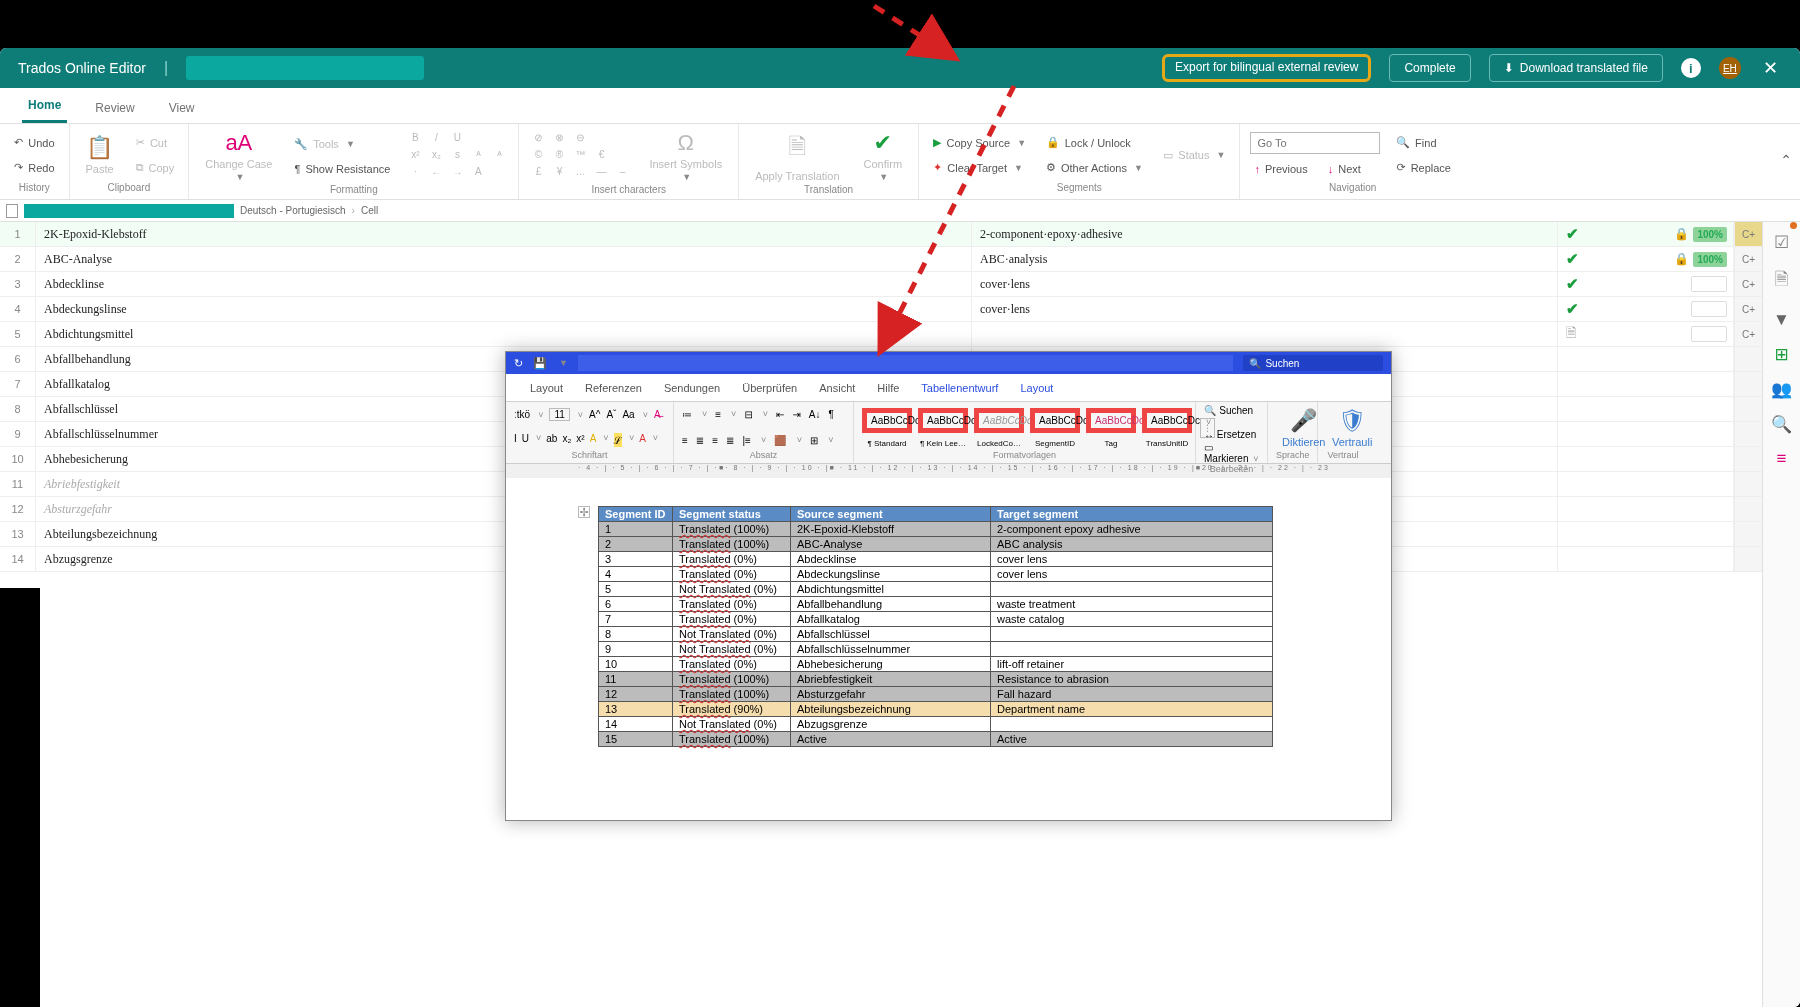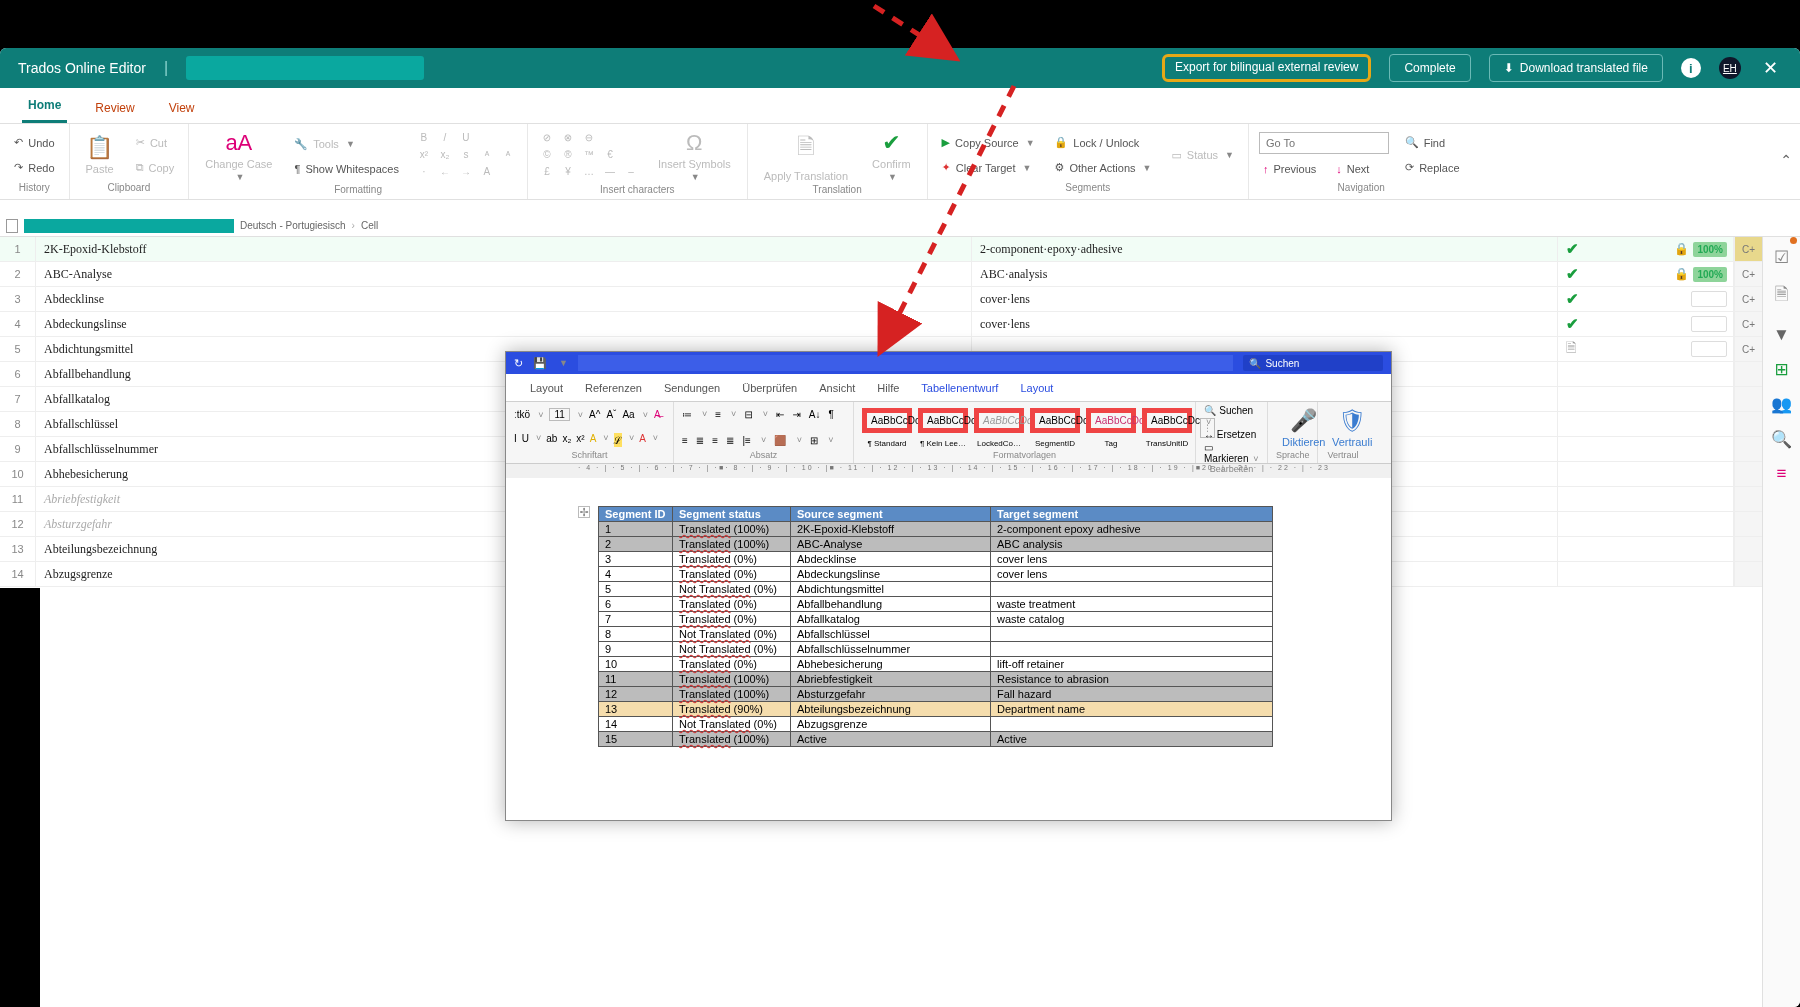--- a/index.html
+++ b/index.html
@@ -5,40 +5,40 @@
 * { box-sizing: border-box; margin: 0; padding: 0; font-family: "Segoe UI", Arial, sans-serif; }
 body { background: #000; width: 1800px; height: 1007px; overflow: hidden; position: relative; }
 .app-frame { position: absolute; left: 0; top: 48px; right: 0; bottom: 0; background: #fff; border-radius: 6px; overflow: hidden; display: flex; flex-direction: column; }
 .top-bar { background: #0e7d78; height: 40px; display: flex; align-items: center; padding: 0 18px; color: #fff; gap: 18px; }
 .top-title { font-size: 14px; }
 .top-placeholder { width: 238px; height: 24px; background: #0aa89f; border-radius: 3px; }
 .top-spacer { flex: 1; }
 .top-btn { padding: 6px 14px; border: 1px solid #6bbab6; border-radius: 4px; font-size: 12px; color: #fff; cursor: pointer; display: flex; align-items: center; gap: 6px; background: transparent; white-space: nowrap; }
 .top-btn.highlight { border: 3px solid #e6a817; border-radius: 6px; line-height: 1.1; padding: 4px 10px; }
 .info-circ { width: 20px; height: 20px; border-radius: 50%; background: #fff; color: #0e7d78; font-weight: bold; font-size: 13px; display: flex; align-items: center; justify-content: center; }
-.avatar { width: 22px; height: 22px; border-radius: 50%; background: #0f172a; font-size: 10px; display: flex; align-items: center; justify-content: center; text-decoration: underline; }
+.avatar { width: 22px; height: 22px; border-radius: 50%; background: #a16207; font-size: 10px; display: flex; align-items: center; justify-content: center; text-decoration: underline; }
 .close-x { font-size: 18px; cursor: pointer; padding: 0 4px; }
 .tab-strip { height: 36px; border-bottom: 1px solid #e0e0e0; display: flex; align-items: flex-end; padding: 0 22px; gap: 22px; }
-.tab { font-size: 12px; padding: 8px 6px; color: #c2410c; cursor: pointer; }
+.tab { font-size: 12px; padding: 8px 6px; color: #737373; cursor: pointer; }
 .tab.active { color: #0e7d78; border-bottom: 3px solid #0e7d78; font-weight: 600; }
 .ribbon { display: flex; border-bottom: 1px solid #e0e0e0; height: 76px; position: relative; }
 .rgroup { border-right: 1px solid #e8e8e8; padding: 4px 10px; display: flex; flex-direction: column; }
 .rgroup-body { flex: 1; display: flex; align-items: center; gap: 12px; }
 .rgroup-label { font-size: 10px; color: #888; text-align: center; padding-bottom: 2px; }
 .rbtn { font-size: 11px; color: #555; display: flex; align-items: center; gap: 5px; cursor: pointer; padding: 3px 4px; }
 .rbtn.dim { color: #bbb; }
 .vcol { display: flex; flex-direction: column; gap: 6px; }
 .big-btn { display: flex; flex-direction: column; align-items: center; gap: 2px; font-size: 11px; color: #bbb; padding: 2px 6px; }
 .big-btn .ic { font-size: 22px; }
 .char-grid { display: grid; grid-template-columns: repeat(5, 18px); grid-auto-rows: 14px; gap: 3px; font-size: 10px; color: #bbb; }
 .char-grid span { text-align: center; }
 .arrow-dn { font-size: 9px; color: #888; margin-left: 2px; }
 .goto-input { width: 130px; height: 22px; border: 1px solid #bbb; font-size: 11px; padding: 0 6px; }
 .expand-chev { position: absolute; right: 8px; top: 28px; color: #666; font-size: 14px; cursor: pointer; }
-.breadcrumb-bar { height: 22px; border-bottom: 1px solid #e0e0e0; display: flex; align-items: center; font-size: 10px; color: #666; padding: 0 6px; gap: 6px; margin-top: 15px; }
+.breadcrumb-bar { height: 22px; border-bottom: 1px solid #e0e0e0; display: flex; align-items: center; font-size: 10px; color: #666; padding: 0 6px; gap: 6px; }
 .bc-doc-icon { width: 12px; height: 14px; border: 1px solid #999; background: #fff; }
 .bc-green { width: 210px; height: 14px; background: #0aa89f; }
 .bc-sep { color: #aaa; }
 
 .main-area { flex: 1; display: flex; position: relative; overflow: hidden; }
 .seg-table { flex: 1; overflow: hidden; }
 .seg-row { display: flex; border-bottom: 1px solid #eee; height: 25px; align-items: stretch; }
 .seg-row.active { background: #f2fdf6; }
 .seg-num { width: 36px; text-align: center; font-size: 11px; color: #888; border-right: 1px solid #eee; display: flex; align-items: center; justify-content: center; }
 .seg-src { flex: 1; padding: 3px 8px; font-size: 12px; color: #222; border-right: 1px solid #eee; display: flex; align-items: center; font-family: Georgia, serif; }
@@ -162,21 +162,21 @@
             <span class="arrow-dn">▼</span>
           </div>
         <div class="vcol">
           <div class="rbtn dim">
               <span>🔧</span>
               <span>Tools</span>
               <span class="arrow-dn">▼</span>
             </div>
           <div class="rbtn">
               <span>¶</span>
-              <span>Show Whitespaces</span>
+              <span>Show Resistance</span>
             </div>
         </div>
         <div class="char-grid">
           <span>B</span>
             <span>/</span>
             <span>U</span>
             <span></span>
             <span></span>
           <span>x²</span>
             <span>x₂</span>

